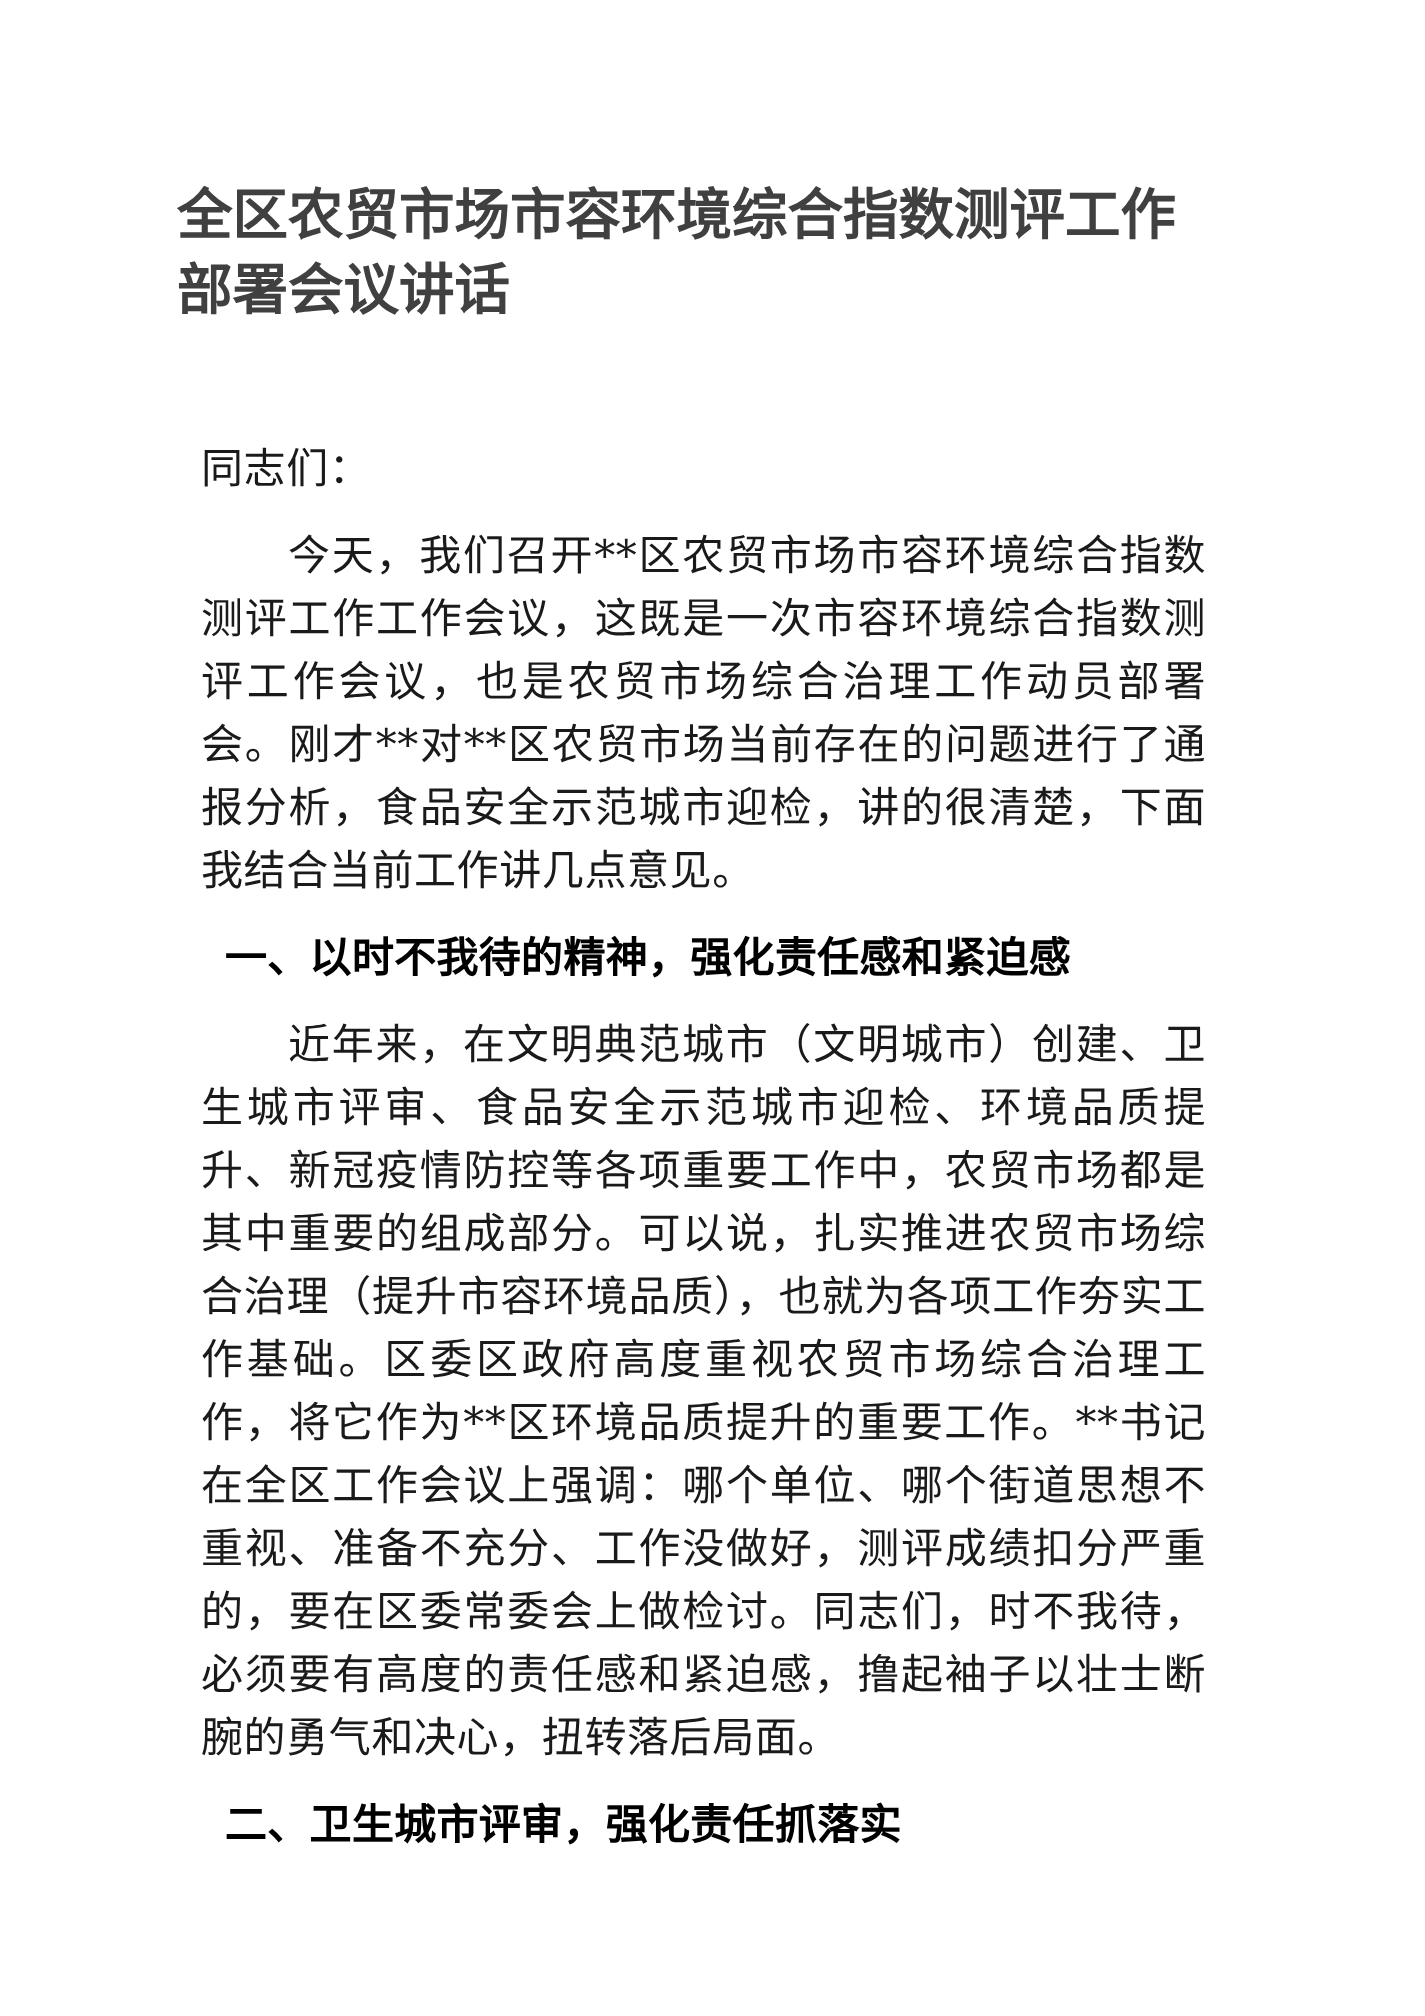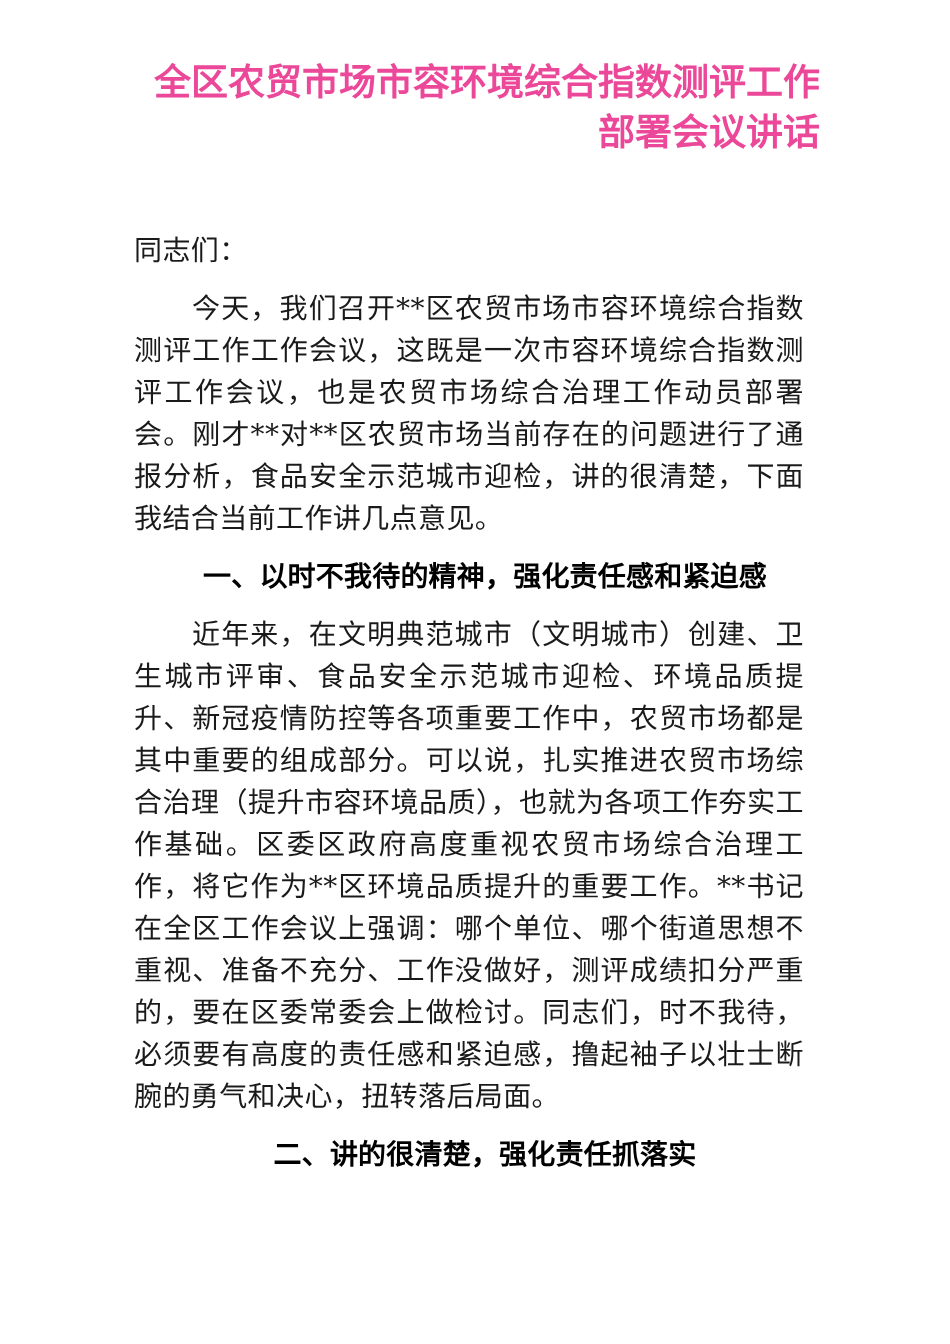--- a/index.html
+++ b/index.html
@@ -26,28 +26,28 @@
   .doc-body {
     position: absolute;
     left: 118px;
     top: 0;
     width: 702px;
   }
 
   
   .doc-title {
     margin: 0;
-    padding-top: 58px;
+    padding-top: 120px;
     font-family: "Liberation Serif", "DejaVu Serif", serif;
     font-weight: 700;
     font-size: 37px;
     line-height: 50px;
-    text-align: right;
+    text-align: left;
     letter-spacing: 0px;
-    color: #ec4899;
+    color: #404040;
     text-rendering: optimizeLegibility;
   }
 
   
   .para {
     margin: 16px;
     font-family: "DejaVu Serif", "Liberation Serif", serif;
     font-size: 28px;
     line-height: 42px;
     color: #1a1a1a;
@@ -73,21 +73,20 @@
   
   .section-heading {
     margin: 0;
     font-family: "DejaVu Sans", "Liberation Sans", sans-serif;
     font-weight: 700;
     font-size: 28px;
     line-height: 42px;
     color: #000000;
     text-indent: 32px;
     letter-spacing: 0.2px;
-    text-align: center;
   }
 </style>
 </head>
 <body>
 
 <div class="page">
 
   <div class="doc-body">
 
     <h1 class="doc-title">全区农贸市场市容环境综合指数测评工作部署会议讲话</h1>
@@ -95,18 +94,18 @@
     <div class="gap-salutation"></div>
 
     <p class="para noindent">同志们：</p>
 
     <p class="para indent">今天，我们召开**区农贸市场市容环境综合指数测评工作工作会议，这既是一次市容环境综合指数测评工作会议，也是农贸市场综合治理工作动员部署会。刚才**对**区农贸市场当前存在的问题进行了通报分析，食品安全示范城市迎检，讲的很清楚，下面我结合当前工作讲几点意见。</p>
 
     <h2 class="section-heading">一、以时不我待的精神，强化责任感和紧迫感</h2>
 
     <p class="para indent">近年来，在文明典范城市（文明城市）创建、卫生城市评审、食品安全示范城市迎检、环境品质提升、新冠疫情防控等各项重要工作中，农贸市场都是其中重要的组成部分。可以说，扎实推进农贸市场综合治理（提升市容环境品质），也就为各项工作夯实工作基础。区委区政府高度重视农贸市场综合治理工作，将它作为**区环境品质提升的重要工作。**书记在全区工作会议上强调：哪个单位、哪个街道思想不重视、准备不充分、工作没做好，测评成绩扣分严重的，要在区委常委会上做检讨。同志们，时不我待，必须要有高度的责任感和紧迫感，撸起袖子以壮士断腕的勇气和决心，扭转落后局面。</p>
 
-    <h2 class="section-heading">二、讲的很清楚，强化责任抓落实</h2>
+    <h2 class="section-heading">二、卫生城市评审，强化责任抓落实</h2>
 
 
   </div>
 
 </div>
 
 </body></html>

